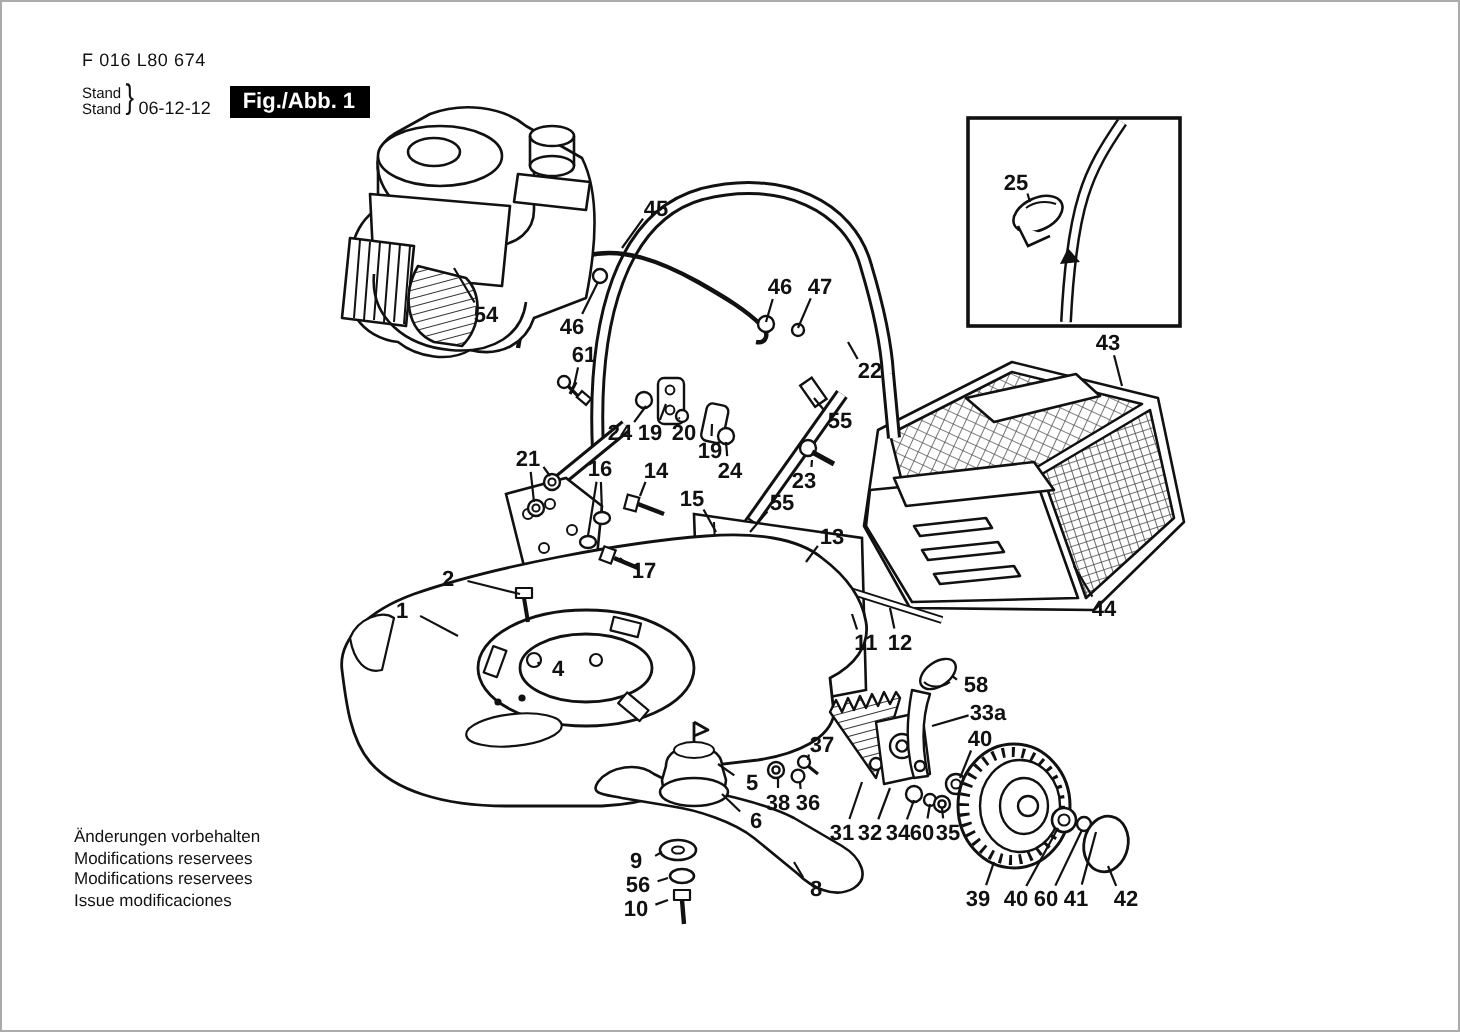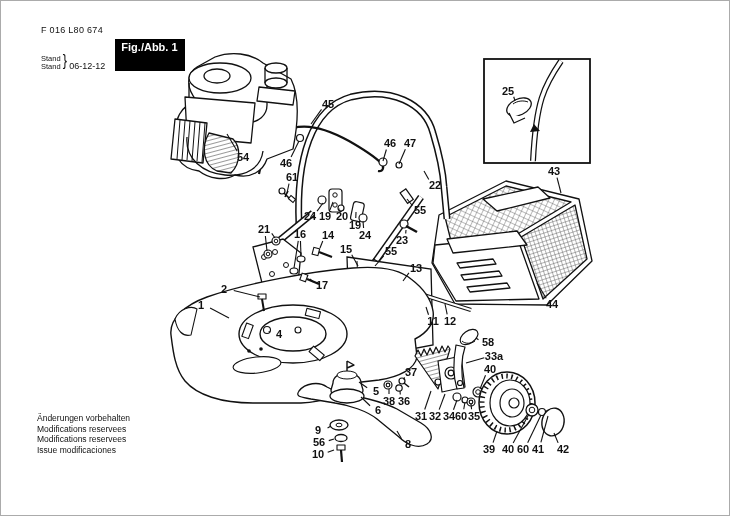--- a/index.html
+++ b/index.html
@@ -4,21 +4,21 @@
 <style>
   html,body{margin:0;padding:0;background:#e8e8e8;}
   .page{position:relative;width:730px;height:516px;background:#ffffff;border:1px solid #ababab;
         box-sizing:border-box;overflow:hidden;font-family:"Liberation Sans",sans-serif;color:#111;}
   .header{position:absolute;left:40px;top:24px;}
   .doc-number{font-size:9px;letter-spacing:0.3px;}
   .issue-row{display:flex;align-items:flex-end;margin-top:4px;}
   .stand-issue{font-size:7.5px;line-height:8px;}
   .brace{font-size:17px;font-weight:300;margin:0 2px 0 1px;transform:scaleX(0.75);}
   .date{font-size:9px;margin-right:10px;}
-  .figbox{background:#000;color:#fff;font-size:11px;font-weight:bold;padding:2px 7px 18px 6px;line-height:12px;}
+  .figbox{background:#000;color:#fff;font-size:11px;font-weight:bold;padding:2px 7px 2px 6px;line-height:12px;}
   .footer{position:absolute;left:36px;top:412px;font-size:8.5px;line-height:10.5px;}
   svg.diagram{position:absolute;left:0;top:0;}
   #labels text{font-family:"Liberation Sans",sans-serif;font-size:11px;font-weight:bold;fill:#111;text-anchor:middle;}
   #leaders line{stroke:#111;stroke-width:1.1;}
 </style>
 </head>
 <body>
 
 <div class="page">
 

